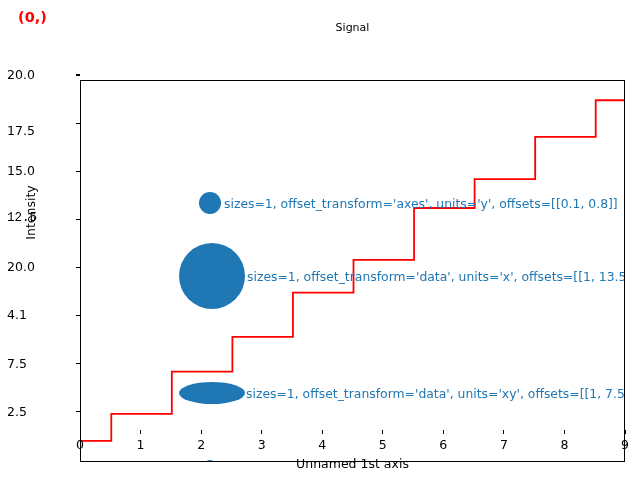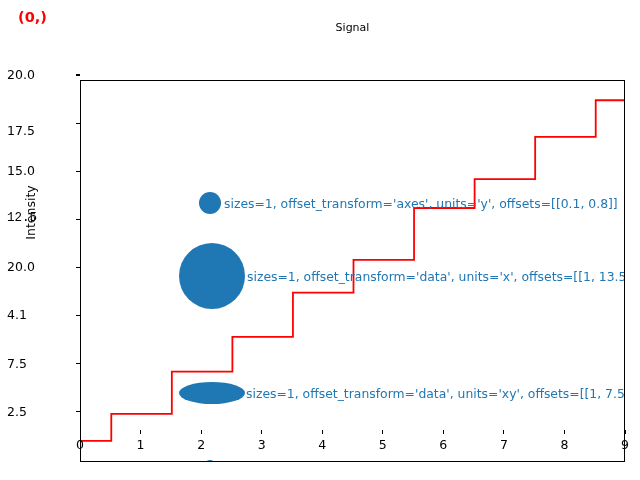--- a/index.html
+++ b/index.html
@@ -181,15 +181,16 @@
       <div class="xtick-mark" style="left: 442.833px;"></div>
       <div class="xtick-label" style="left: 423.333px;">6</div>
       <div class="xtick-mark" style="left: 503.389px;"></div>
       <div class="xtick-label" style="left: 483.889px;">7</div>
       <div class="xtick-mark" style="left: 563.944px;"></div>
       <div class="xtick-label" style="left: 544.444px;">8</div>
       <div class="xtick-mark" style="left: 624.5px;"></div>
       <div class="xtick-label" style="left: 605px;">9</div>
     </div>
 
+  <div id="xlabel">Unnamed 1st axis</div>
   <div id="ylabel">Intensity</div>
 
 </div>
 
 </body></html>

